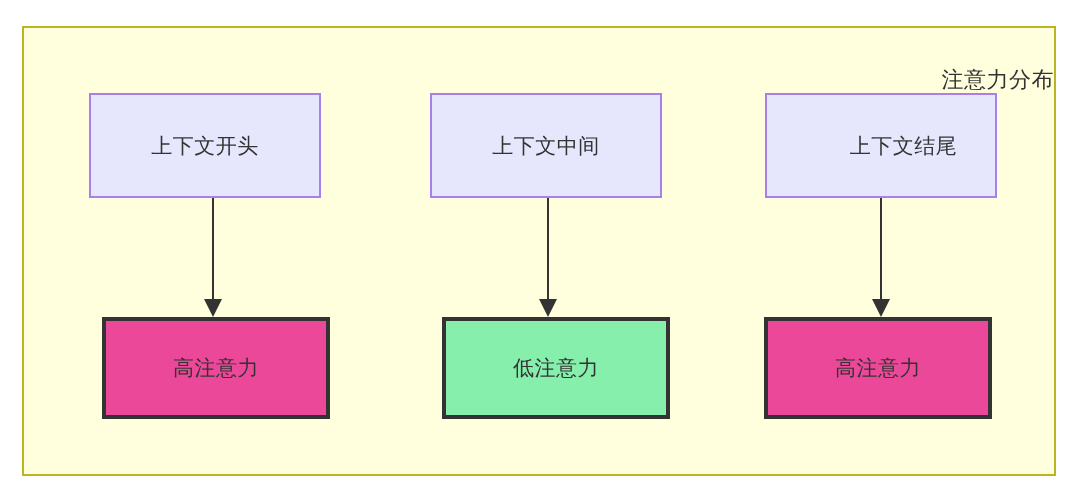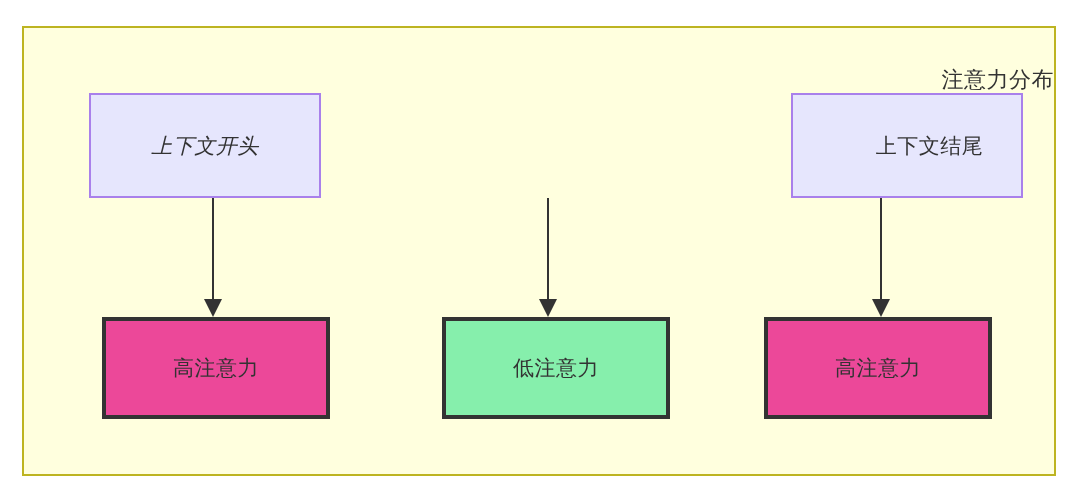--- a/index.html
+++ b/index.html
@@ -65,23 +65,23 @@
     letter-spacing: 0.5px;
   }
 
   
   .node-context {
     width: 232px;
     height: 105px;
     background: #e6e6fd;
     border: 2px solid #a980eb;
   }
-  .ctx-1 { left: 89px;  top: 93px; font-style: italic; }
+  .ctx-1 { left: 89px;  top: 93px; }
   .ctx-2 { left: 430px; top: 93px; }
-  .ctx-3 { left: 791px; top: 93px; padding-left: 45px; }
+  .ctx-3 { left: 765px; top: 93px; padding-left: 45px; }
 
   
   .node-outcome {
     width: 228px;
     height: 102px;
     border: 4px solid #333333;
   }
   .fill-high { background: #ec4899; }
   .fill-low  { background: #86efac; }
   .out-1 { left: 102px; top: 317px; }
@@ -112,20 +112,23 @@
 <div class="canvas">
 
   <div class="subgraph">
     <div class="subgraph-title">注意力分布</div>
   </div>
 
   <div class="node node-context ctx-1">
     <span class="node-label">上下文开头</span>
   </div>
 
+  <div class="node node-context ctx-2">
+    <span class="node-label">上下文中间</span>
+  </div>
 
   <div class="node node-context ctx-3">
     <span class="node-label">上下文结尾</span>
   </div>
 
   <div class="node node-outcome fill-high out-1">
     <span class="node-label">高注意力</span>
   </div>
 
   <div class="node node-outcome fill-low out-2">

